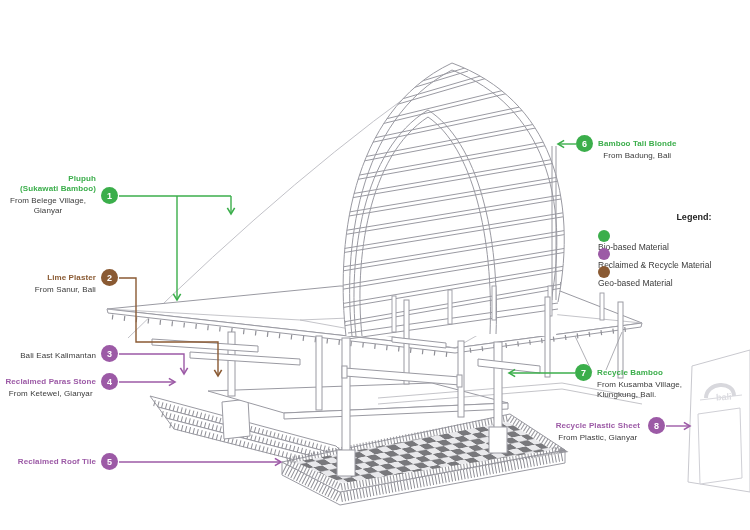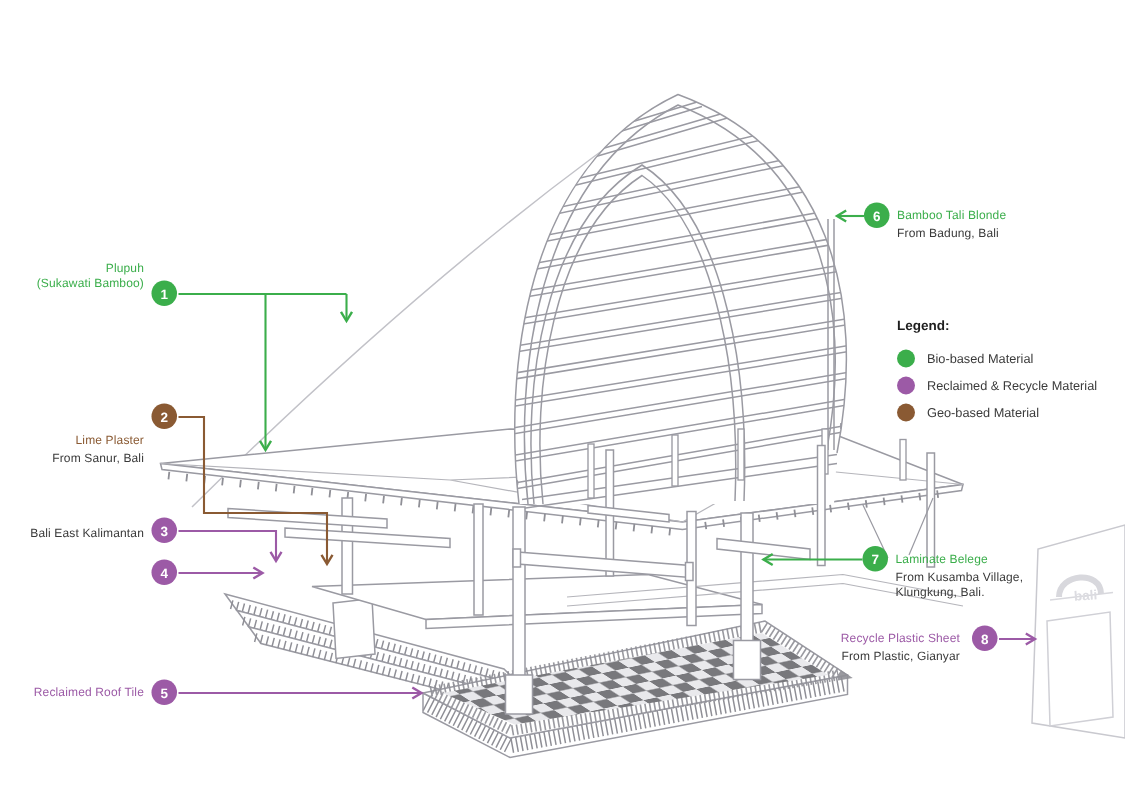--- a/index.html
+++ b/index.html
@@ -1,34 +1,34 @@
 <!DOCTYPE html>
 <html style="--bio: #3BAE4B; --geo: #8A5A33; --rec: #9C5AA6;"><head>
 <meta charset="utf-8">
 <style>
   html,body{margin:0;padding:0;background:#fff;}
   .stage{position:relative;width:750px;height:530px;overflow:hidden;background:#fff;
          font-family:"Liberation Sans",sans-serif;}
   .stage svg{position:absolute;left:0;top:0;}
   .callout{position:absolute;font-size:8px;line-height:10px;letter-spacing:.1px;}
   .co-right{text-align:right;}
-  .co-title{font-weight:normal;}
-  .co-sub{color:#3a3a3a;margin-top:2px;}
+  .co-title{font-weight:bold;}
+  .co-sub{color:#3a3a3a;margin-top:2px;text-align:center;}
   .co-sub2{color:#3a3a3a;}
   .bio{color:var(--bio);}
   .geo{color:var(--geo);}
   .rec{color:var(--rec);}
   .badge{position:absolute;width:17px;height:17px;border-radius:50%;color:#fff;
          font-size:9px;font-weight:bold;display:flex;align-items:center;justify-content:center;}
   .badge.bio{background:var(--bio);}
   .badge.geo{background:var(--geo);}
   .badge.rec{background:var(--rec);}
   .legend{position:absolute;left:598px;top:212px;}
-  .legend-title{font-size:9px;font-weight:bold;color:#1e1e1e;margin-bottom:8px;}
-  .legend-row{display:flex;align-items:center;height:18px;}
+  .legend-title{font-size:9px;font-weight:bold;color:#1e1e1e;margin-bottom:8px;text-align:right;}
+  .legend-row{display:flex;height:18px;flex-direction:column;}
   .legend-dot{width:12px;height:12px;border-radius:50%;margin-right:8px;flex:0 0 auto;}
   .legend-dot.bio{background:var(--bio);}
   .legend-dot.geo{background:var(--geo);}
   .legend-dot.rec{background:var(--rec);}
   .legend-label{font-size:8.5px;color:#3a3a3a;}
   .panel-word{position:absolute;left:716px;top:392px;font-size:9px;font-weight:bold;
               color:#dcdce1;transform:rotate(-4deg);}
   svg .lead{fill:none;stroke-width:1.4;}
   svg .lead-bio{stroke:var(--bio);}
   svg .lead-geo{stroke:var(--geo);}
@@ -208,49 +208,54 @@
     <path class="lead lead-bio" d="M575,373 L509,373" marker-end="url(#arr-bio)"></path>
     <path class="lead lead-rec" d="M666,426 L690,426" marker-end="url(#arr-rec)"></path>
   </g>
 </svg>
 
 <div class="panel-word">bali</div>
 
 <div class="callout co-right" style="right:654px;top:174px;">
   <div class="co-title bio">Plupuh</div>
   <div class="co-title bio">(Sukawati Bamboo)</div>
+  <div class="co-sub">From Belege Village, Gianyar</div>
 </div>
 <div class="badge bio" style="left:101px;top:187px;">1</div>
 
-<div class="callout co-right" style="right:654px;top:273px;margin-top:16px;">
+<div class="callout co-right" style="right:654px;top:273px;">
   <div class="co-title geo">Lime Plaster</div>
   <div class="co-sub">From Sanur, Bali</div>
 </div>
 <div class="badge geo" style="left:101px;top:269px;">2</div>
 
 <div class="callout co-right" style="right:654px;top:349px;">
   <div class="co-sub">Bali East Kalimantan</div>
 </div>
 <div class="badge rec" style="left:101px;top:345px;">3</div>
 
+<div class="callout co-right" style="right:654px;top:377px;">
+  <div class="co-title rec">Reclaimed Paras Stone</div>
+  <div class="co-sub">From Ketewel, Gianyar</div>
+</div>
 <div class="badge rec" style="left:101px;top:373px;">4</div>
 
 <div class="callout co-right" style="right:654px;top:457px;">
   <div class="co-title rec">Reclaimed Roof Tile</div>
 </div>
 <div class="badge rec" style="left:101px;top:453px;">5</div>
 
 <div class="callout" style="left:598px;top:139px;">
   <div class="co-title bio">Bamboo Tali Blonde</div>
   <div class="co-sub">From Badung, Bali</div>
 </div>
 <div class="badge bio" style="left:576px;top:135px;">6</div>
 
 <div class="callout" style="left:597px;top:368px;">
-  <div class="co-title bio">Laminate Belege</div>
+  <div class="co-title bio">Recycle Bamboo</div>
   <div class="co-sub">From Kusamba Village,</div>
   <div class="co-sub2">Klungkung, Bali.</div>
 </div>
 <div class="badge bio" style="left:575px;top:364px;">7</div>
 
 <div class="callout co-right" style="right:110px;top:421px;">
   <div class="co-title rec">Recycle Plastic Sheet</div>
   <div class="co-sub">From Plastic, Gianyar</div>
 </div>
 <div class="badge rec" style="left:648px;top:417px;">8</div>

